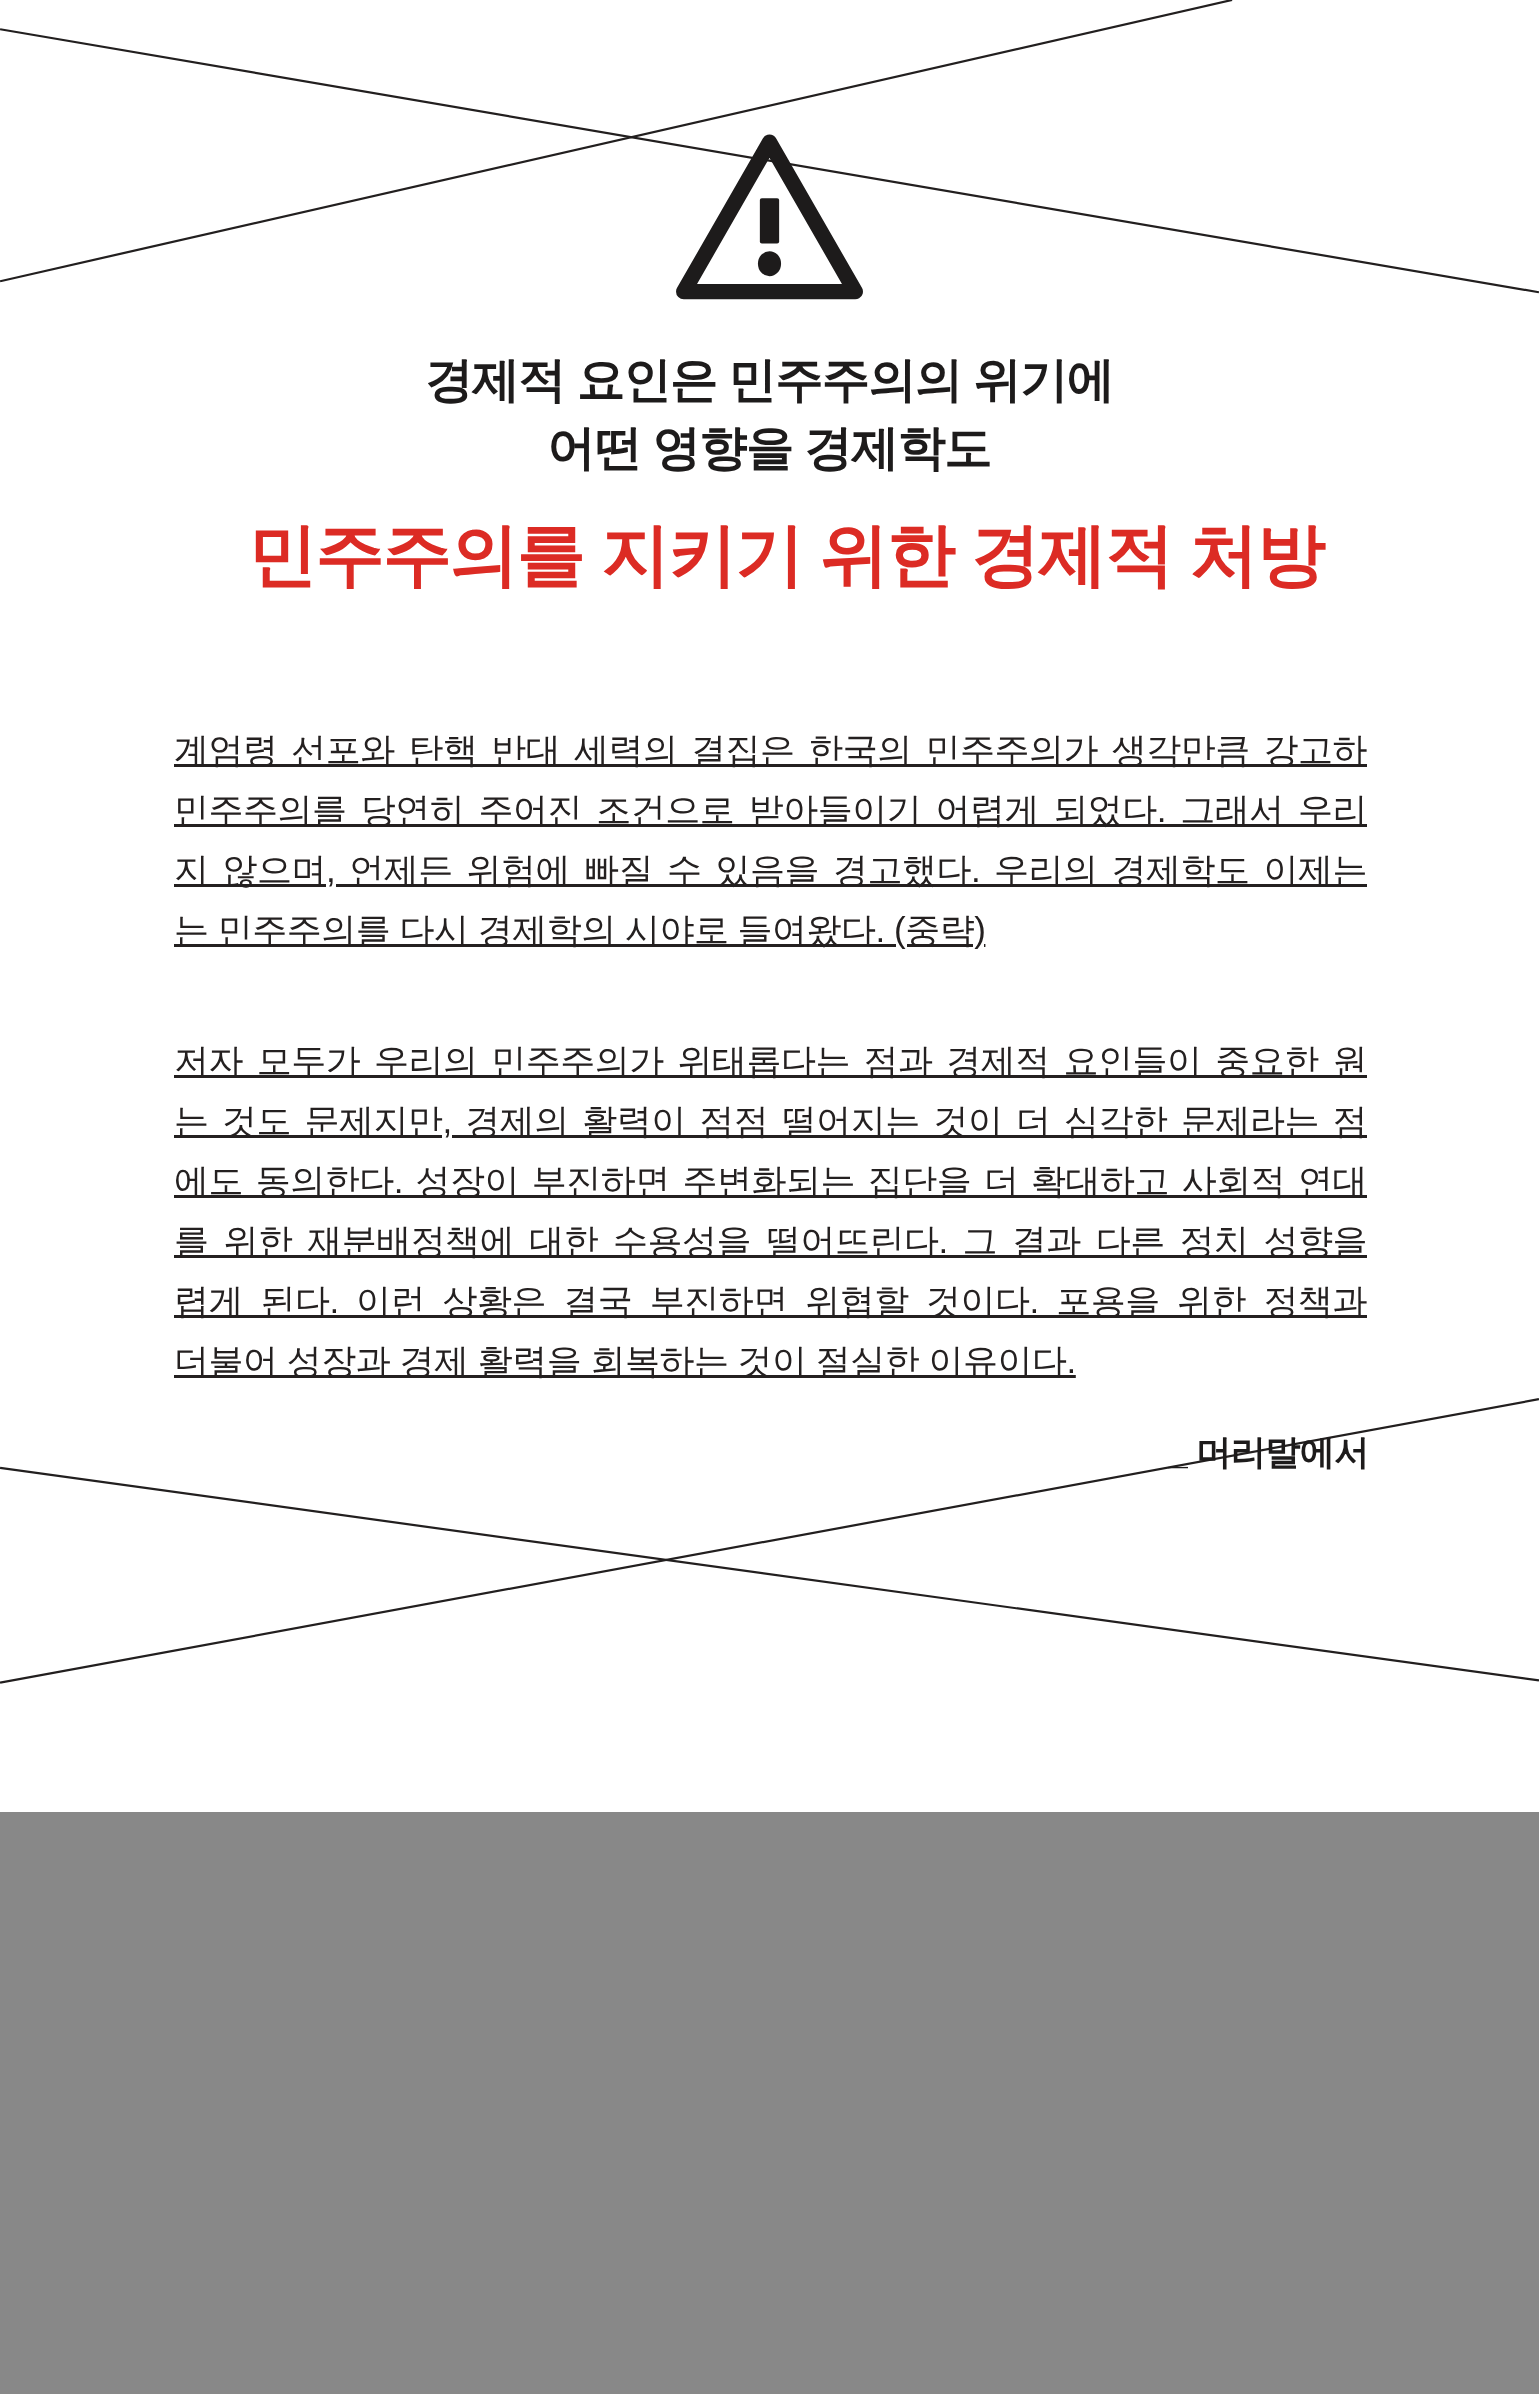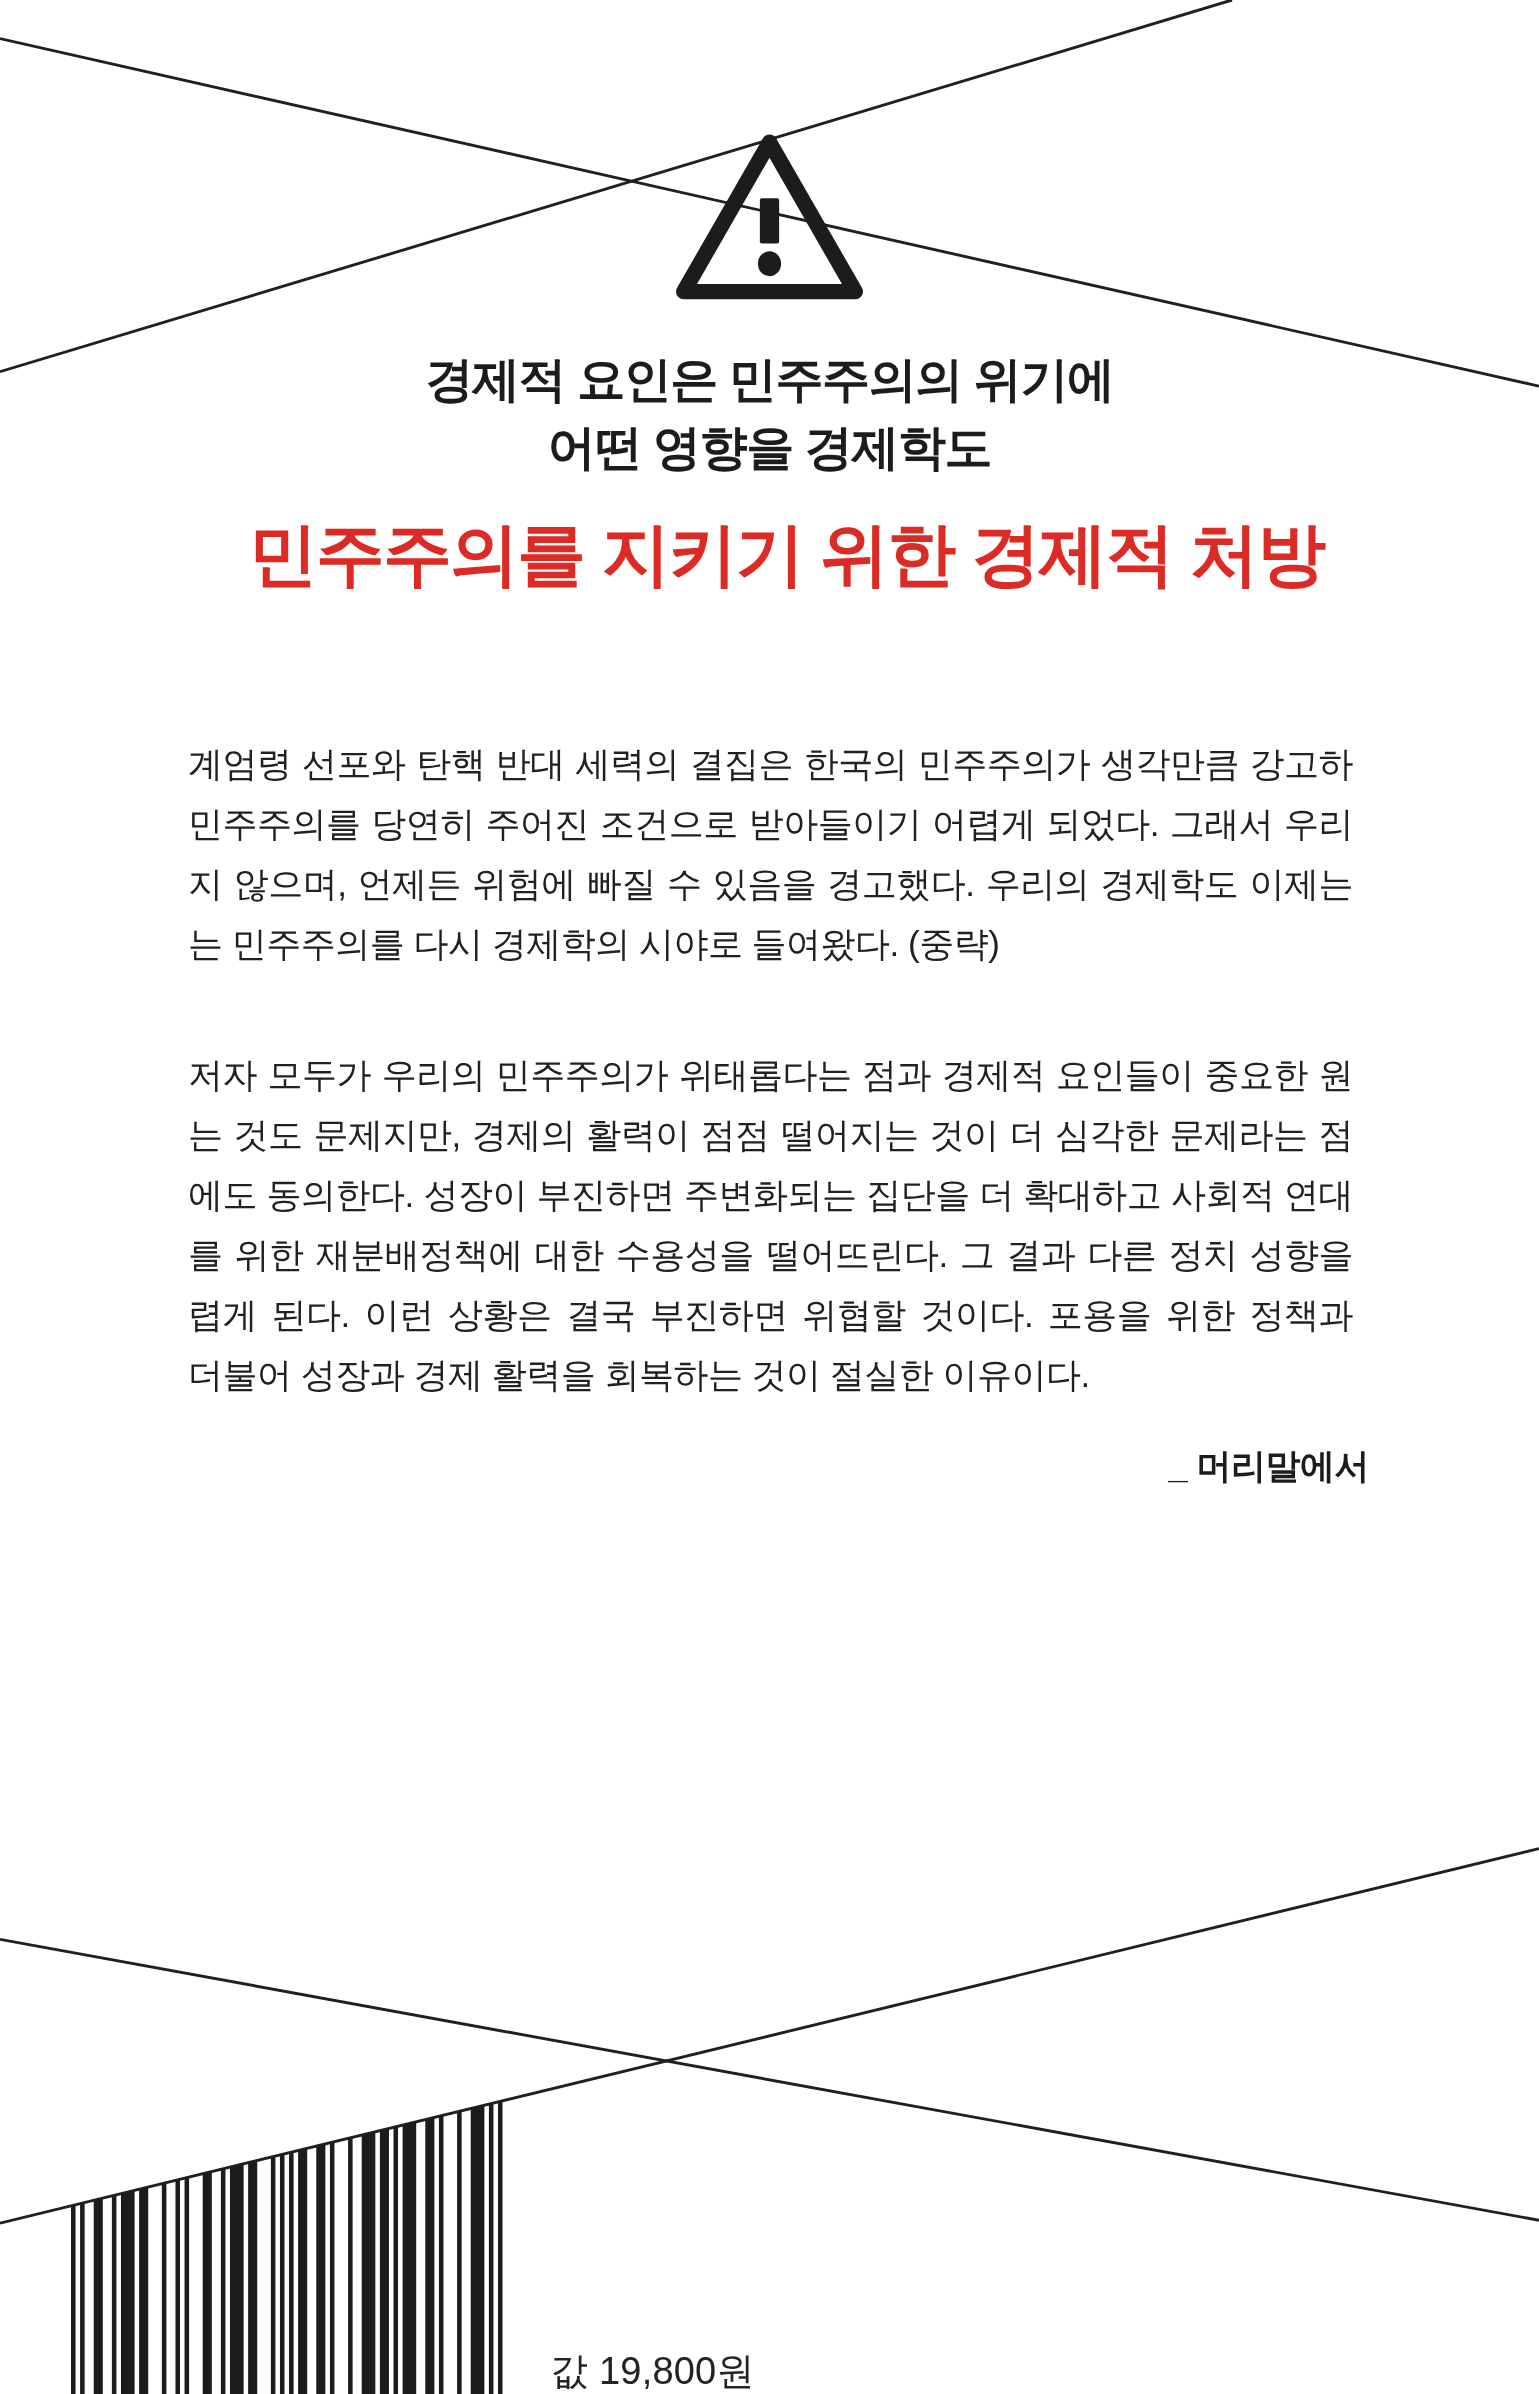--- a/index.html
+++ b/index.html
@@ -1,19 +1,19 @@
 <!DOCTYPE html>
 <html><head>
 <meta charset="utf-8">
 <style>
   html, body { margin: 0; padding: 0; background: #888; }
   * { box-sizing: border-box; }
   .stage {
     position: relative;
-    width: 1539px; height: 2394px;
+    width: 1539px; height: 1812px;
     margin: 0 auto;
     background: #ffffff;
     overflow: hidden;
     font-family: "Liberation Sans", sans-serif;
     color: #1d1b1b;
   }
   .underlay { position: absolute; left: 0; top: 0; width: 100%; height: 100%; }
   .crop-line { stroke: #221f1f; stroke-width: 3; }
 
   .warning-wrap { position: absolute; left: 670px; top: 124px; width: 199px; height: 185px; }
@@ -29,21 +29,21 @@
     text-align: center;
     font-size: 69px; font-weight: 800; line-height: 79px;
     letter-spacing: -1.9px;
   }
 
   .excerpt {
     position: absolute; left: 172px; top: 718px; width: 1197px;
     font-size: 35px; font-weight: 400; letter-spacing: -0.5px;
     color: #242020;
   }
-  .para { margin: 16px; }
+  .para { margin: 2px; text-decoration: underline; }
   .para + .para { margin-top: 71px; }
   .para .line {
     height: 60px; line-height: 60px;
     text-align: justify; text-align-last: justify;
     white-space: normal;
   }
   .para .line.last { text-align-last: left; }
   .attribution {
     margin-top: 31px; height: 60px; line-height: 60px;
     text-align: right; font-weight: 700; letter-spacing: -0.5px; color: #1d1b1b;

